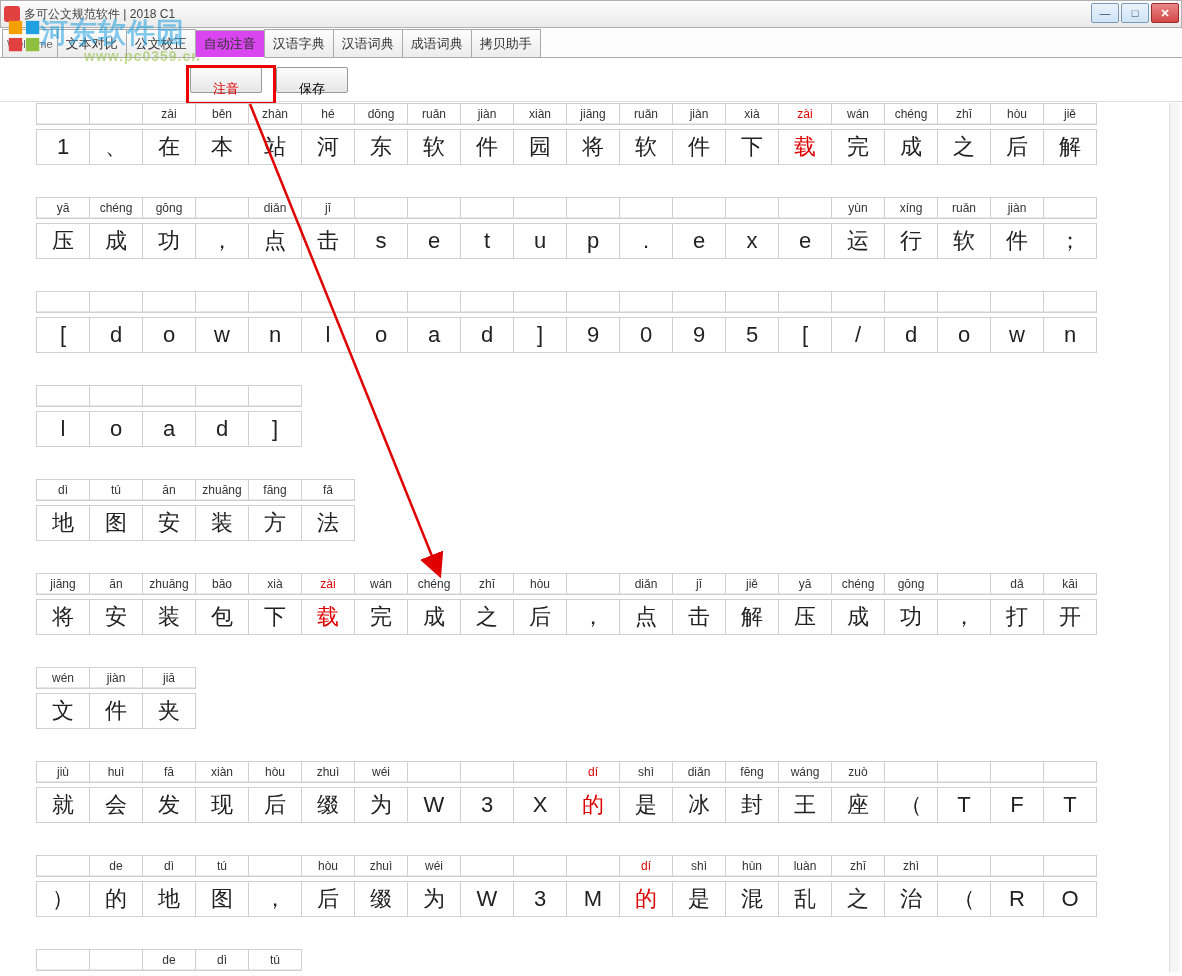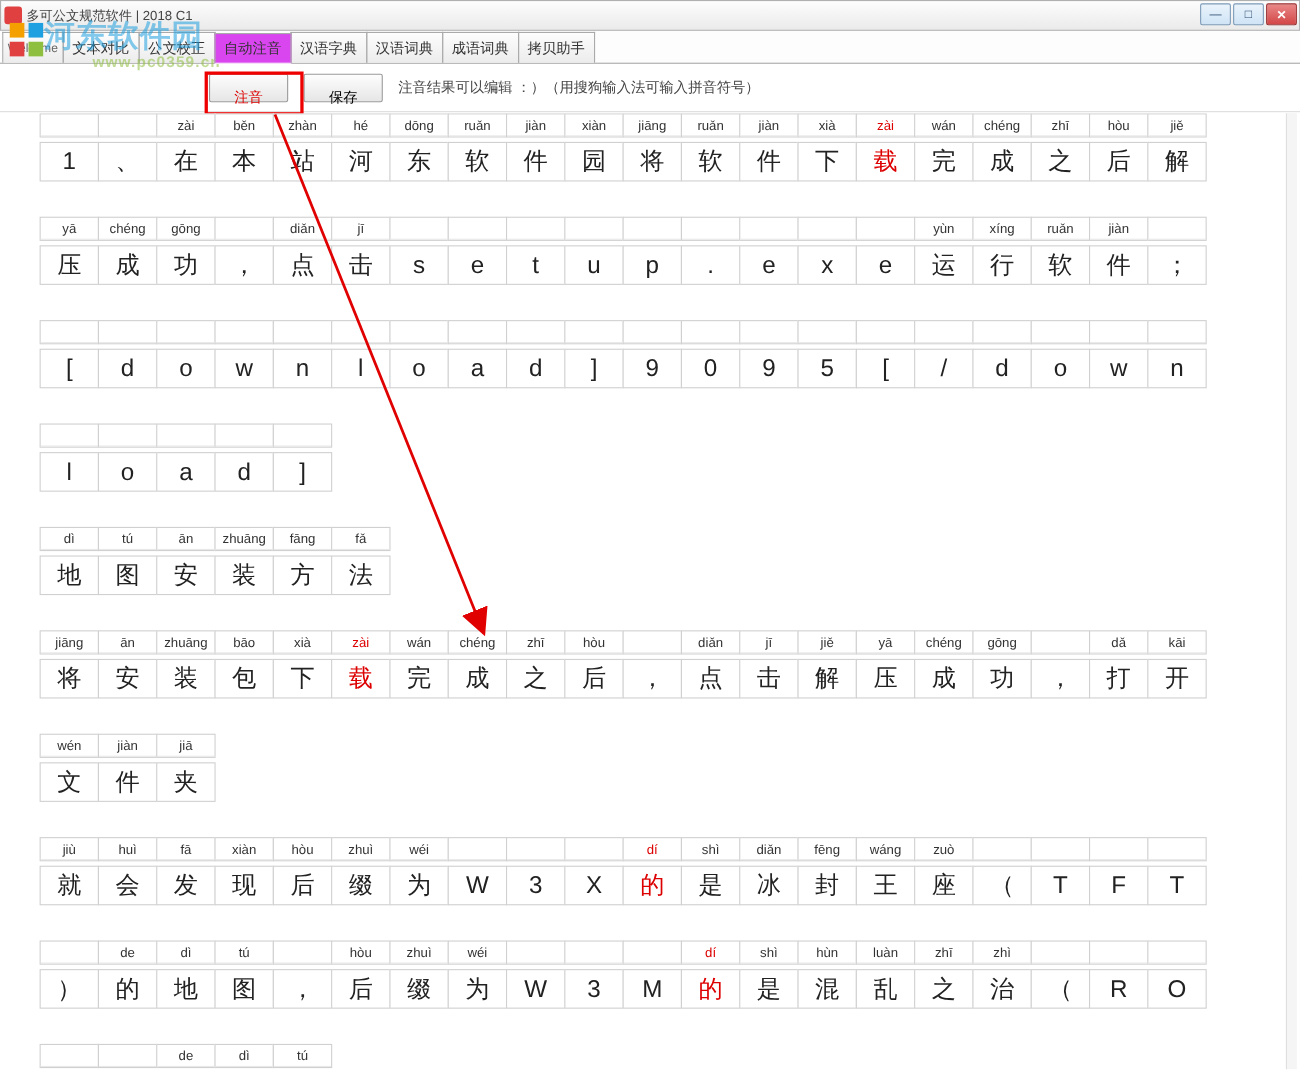--- a/index.html
+++ b/index.html
@@ -62,21 +62,20 @@
     <div class="tab active">自动注音</div>
     <div class="tab">汉语字典</div>
     <div class="tab">汉语词典</div>
     <div class="tab">成语词典</div>
     <div class="tab">拷贝助手</div>
   </div>
 
 <div class="toolbar">
   <button class="btn highlight">注音</button>
   <button class="btn">保存</button>
-  <span class="info-text">注音结果可以编辑  ：）（用搜狗输入法可输入拼音符号）</span>
 </div>
 
 <div class="highlight-box" style="left:186px; top:65px; width:90px; height:40px;"></div>
 
 <div class="content" id="content">
     <div class="row">
       <div class="cell first">
         <div class="pinyin"></div>
       </div>
       <div class="cell">

